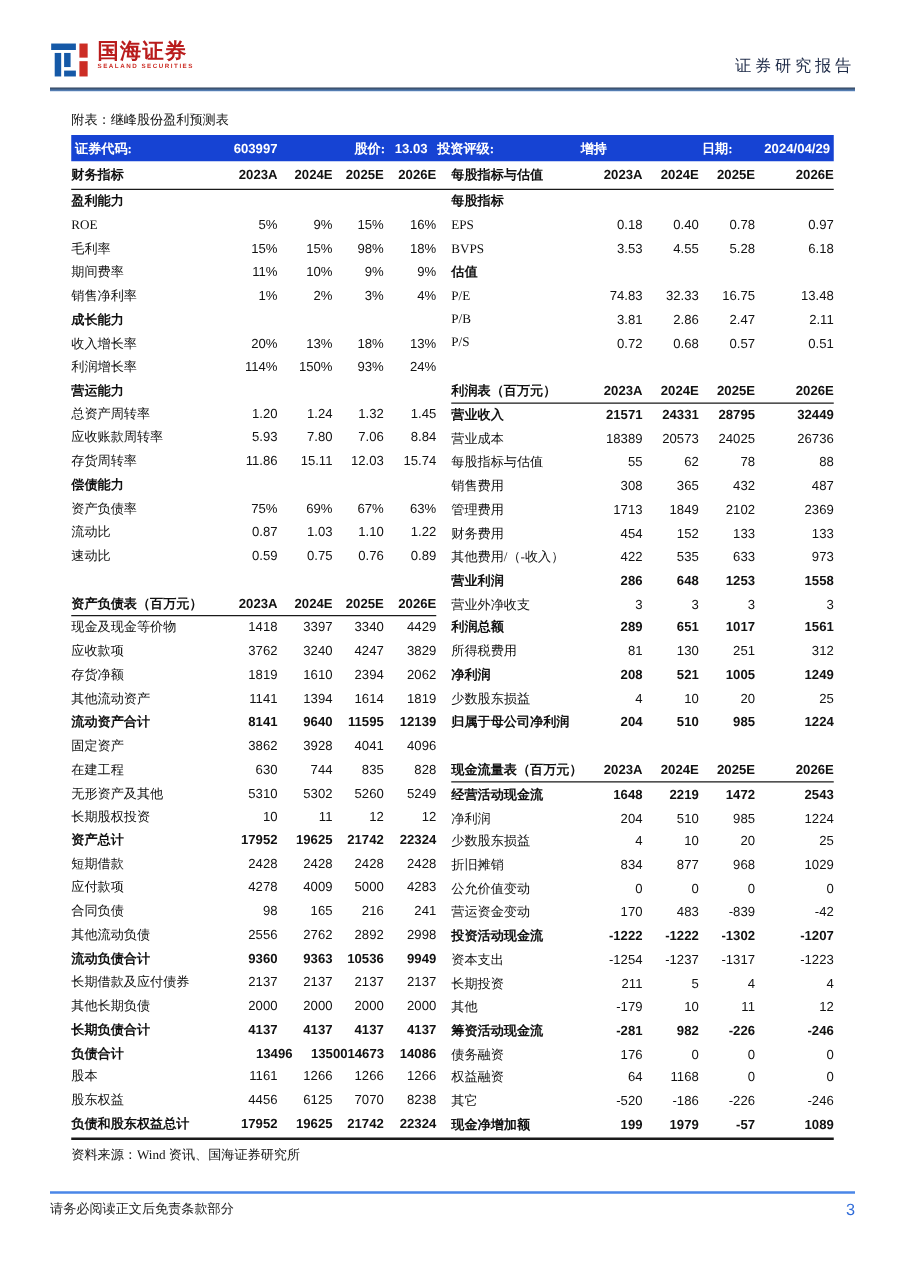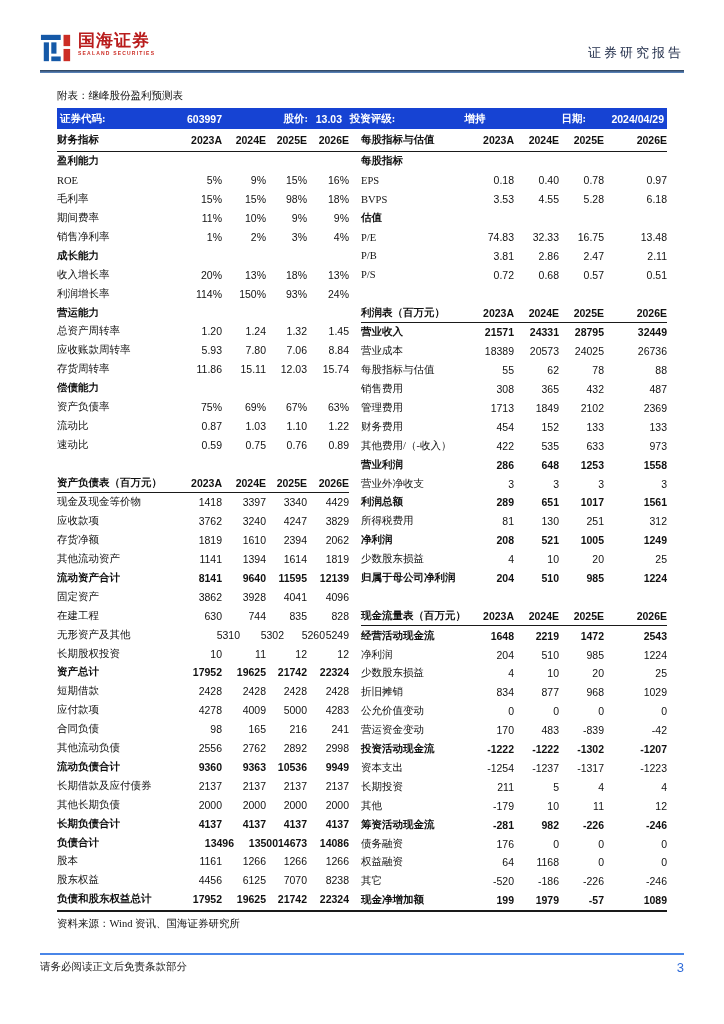--- a/index.html
+++ b/index.html
@@ -295,21 +295,21 @@
             <span class="val" style="width: 46px;">630</span>
             <span class="val" style="width: 44px;">744</span>
             <span class="val" style="width: 41px;">835</span>
             <span class="val" style="width: 42px;">828</span>
           </div>
           <div class="row normal">
             <span class="lbl">无形资产及其他</span>
             <span class="val" style="width: 46px;">5310</span>
             <span class="val" style="width: 44px;">5302</span>
             <span class="val" style="width: 41px;">5260</span>
-            <span class="val" style="width: 24px;">5249</span>
+            <span class="val" style="width: 42px;">5249</span>
           </div>
           <div class="row normal">
             <span class="lbl">长期股权投资</span>
             <span class="val" style="width: 46px;">10</span>
             <span class="val" style="width: 44px;">11</span>
             <span class="val" style="width: 41px;">12</span>
             <span class="val" style="width: 42px;">12</span>
           </div>
           <div class="row bold">
             <span class="lbl">资产总计</span>

